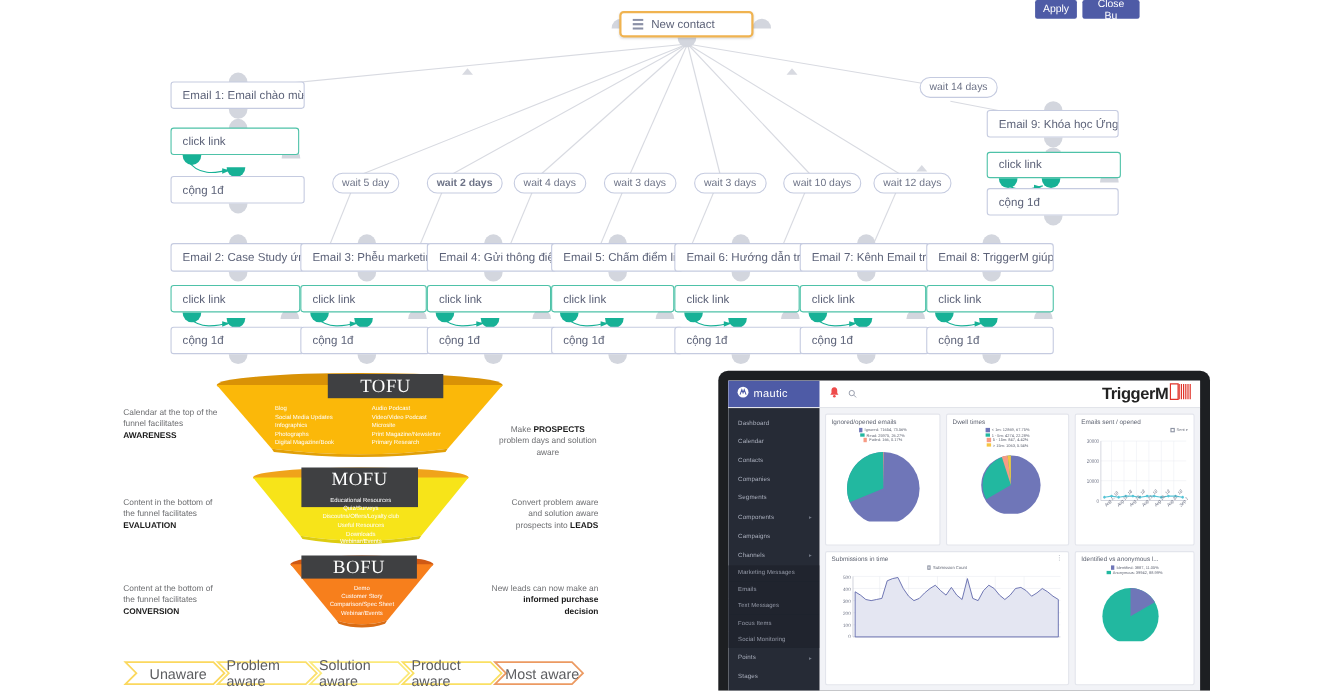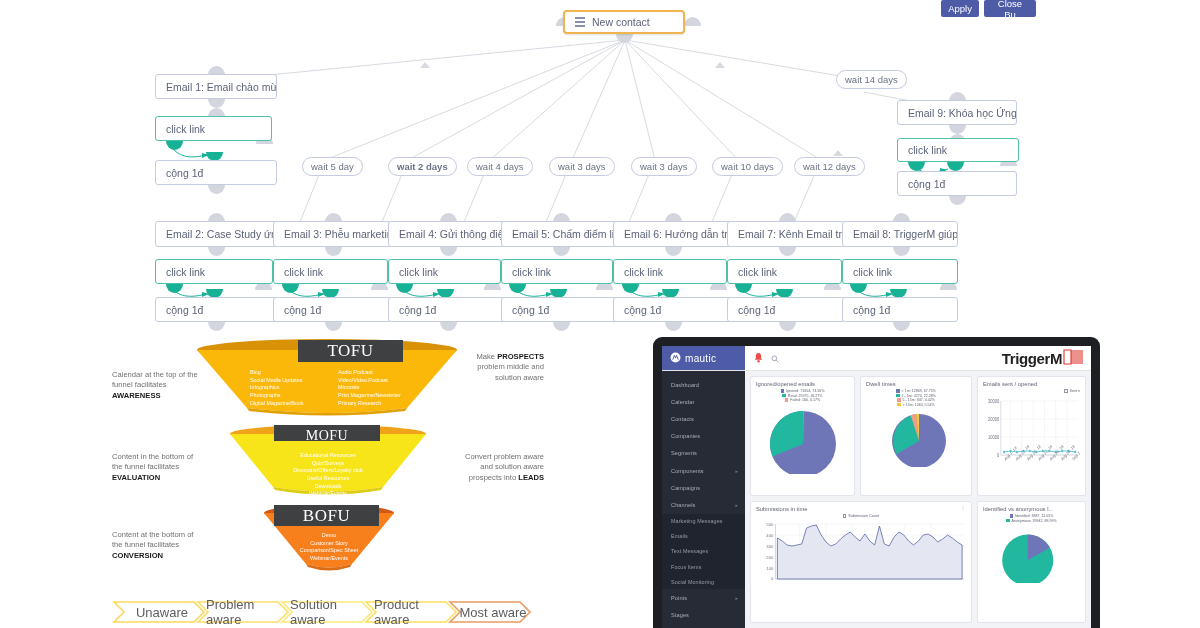--- a/index.html
+++ b/index.html
@@ -345,31 +345,31 @@
     <div>Video/Video Podcast</div>
     <div>Microsite</div>
     <div>Print Magazine/Newsletter</div>
     <div>Primary Research</div>
   </div>
   <div class="funnel-side-text" style="left:112px;top:40px;width:102px;">
     <div>Calendar at the top of the</div>
     <div>funnel facilitates</div>
     <div><b>AWARENESS</b></div>
   </div>
-  <div class="funnel-side-text" style="left:452px;top:22px;width:92px;text-align:right;">
+  <div class="funnel-side-text" style="left:452px;top:56px;width:92px;text-align:center;">
     <div><span>Make </span><b>PROSPECTS</b></div>
-    <div>problem middle and solution aware</div>
+    <div>problem days and solution aware</div>
   </div>
 
   <svg style="position:absolute;left:228px;top:92px;" width="200" height="75">
     <ellipse cx="100" cy="12" rx="98" ry="9" fill="#f0a31a"></ellipse>
     <path d="M2 12 L198 12 L155 65 Q100 74 45 65 Z" fill="#f7e419"></path>
     <path d="M45 65 Q100 74 155 65 L153 68 Q100 77 47 68 Z" fill="#ddcc10"></path>
   </svg>
-  <div class="funnel-label" style="left:274px;top:95px;width:106px;height:16px;line-height:21px;font-size:14px;">MOFU</div>
+  <div class="funnel-label" style="left:274px;top:95px;width:106px;height:36px;line-height:21px;font-size:17px;">MOFU</div>
   <div class="funnel-items centered" style="left:258px;top:122px;width:140px;color:#fff;">
     <div>Educational Resources</div>
     <div>Quiz/Surveys</div>
     <div>Discoutns/Offers/Loyalty club</div>
     <div>Useful Resources</div>
     <div>Downloads</div>
     <div>Webinar/Events</div>
   </div>
   <div class="funnel-side-text" style="left:112px;top:122px;width:105px;">
     <div>Content in the bottom of</div>
@@ -389,20 +389,23 @@
   <div class="funnel-items centered" style="left:259px;top:202px;width:140px;">
     <div>Demo</div>
     <div>Customer Story</div>
     <div>Comparison/Spec Sheet</div>
     <div>Webinar/Events</div>
   </div>
   <div class="funnel-side-text" style="left:112px;top:200px;width:108px;">
     <div>Content at the bottom of</div>
     <div>the funnel facilitates</div>
     <div><b>CONVERSION</b></div>
+  </div>
+  <div class="funnel-side-text" style="left:446px;top:200px;width:98px;text-align:right;">
+    <span>New leads can now make an </span><b>informed purchase decision</b>
   </div>
 </div>
 
 <div class="stage-bar">
   <svg width="420" height="24" style="position:absolute;left:0;top:0;">
     <g fill="none" stroke-width="1.6">
       <path d="M2 2 L12 12 L2 22 L82 22 L92 12 L82 2 Z" stroke="#fbd85e"></path>
       <path d="M86 2 L96 12 L86 22 L166 22 L176 12 L166 2 Z" stroke="#fbdf6b"></path>
       <path d="M170 2 L180 12 L170 22 L250 22 L260 12 L250 2 Z" stroke="#fbe97a"></path>
       <path d="M254 2 L264 12 L254 22 L334 22 L344 12 L334 2 Z" stroke="#fae063"></path>

